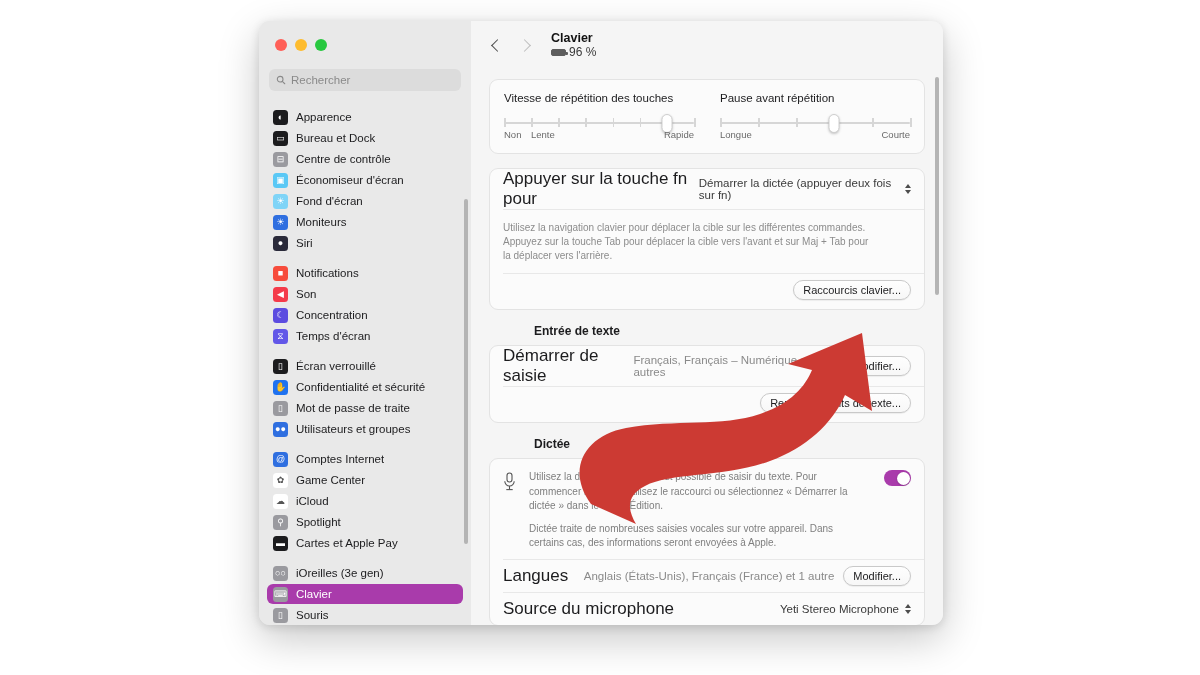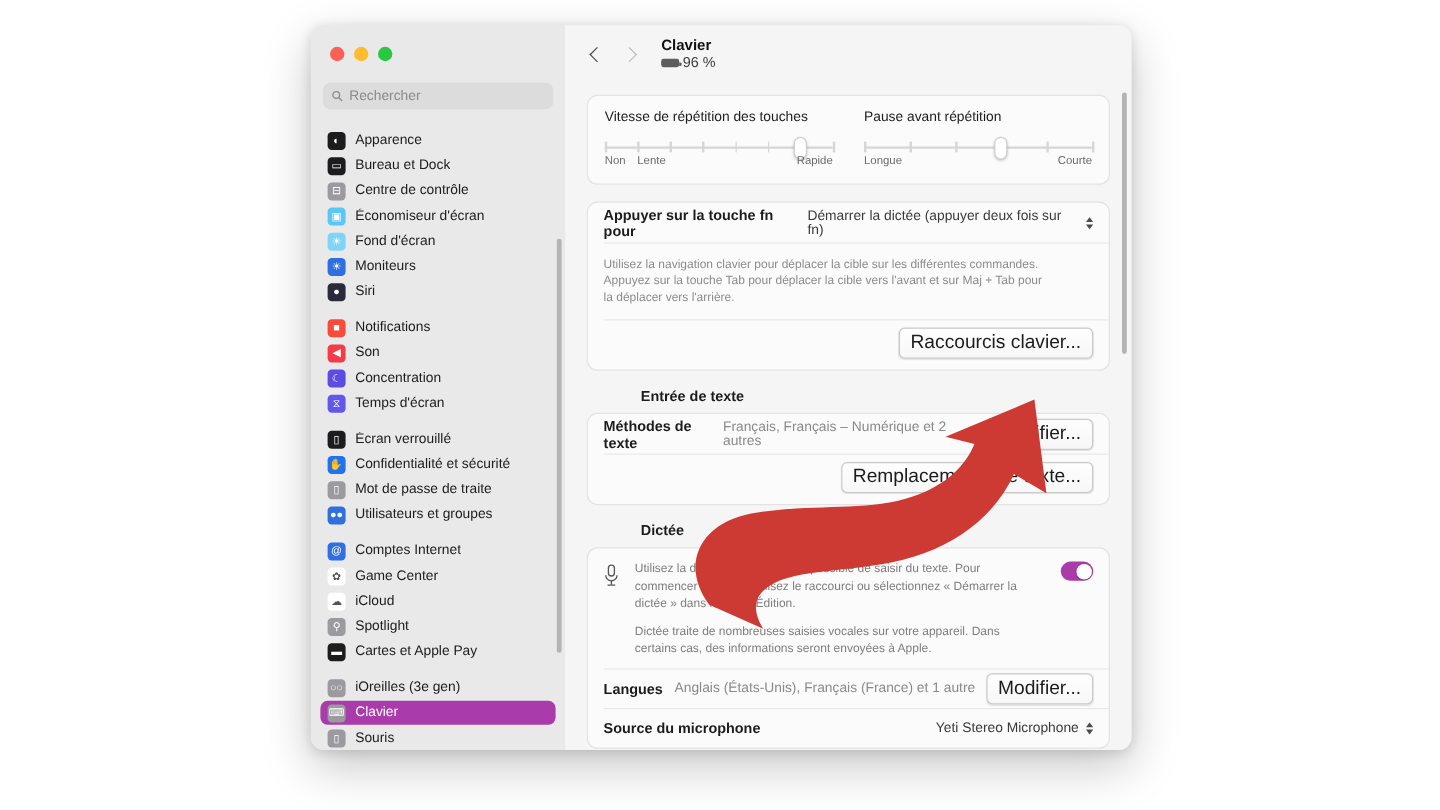--- a/index.html
+++ b/index.html
@@ -211,21 +211,21 @@
     min-height: 33px;
     padding: 0 13px;
     position: relative;
   }
   .row + .row:before, .row-sep:before {
     content: "";
     position: absolute;
     left: 13px; right: 0; top: 0;
     height: 1px; background: #e8e8e8;
   }
-  .row-label { font-size: 12px; color: #1c1c1e; font-weight: bold; }
+  .row-label { font-size: 17px; color: #1c1c1e; }
   .row-spacer { flex: 1; }
   .row-value { font-size: 11.5px; color: #3a3a3a; }
   .row-value.dim { color: #8a8a8a; }
 
   .stepper {
     display: inline-flex;
     flex-direction: column;
     align-items: center;
     justify-content: center;
     margin-left: 6px;
@@ -234,25 +234,25 @@
   .stepper i {
     display: block;
     width: 0; height: 0;
     border-left: 3.2px solid transparent;
     border-right: 3.2px solid transparent;
   }
   .stepper i.up   { border-bottom: 4px solid #4c4c4c; }
   .stepper i.down { border-top: 4px solid #4c4c4c; }
 
   .btn {
-    font-size: 16px;
+    font-size: 11px;
     color: #1c1c1e;
     background: linear-gradient(#fefefe, #f7f7f7);
     border: 0.5px solid #c9c9c9;
-    border-radius: 5px;
+    border-radius: 10px;
     padding: 3px 9px;
     box-shadow: 0 0.5px 1px rgba(0,0,0,0.10);
     white-space: nowrap;
   }
 
   .toggle {
     width: 27px; height: 15.5px;
     border-radius: 9px;
     background: #dcdcdc;
     position: relative;
@@ -576,21 +576,21 @@
           </div>
 
           <div class="btn-row">
             <button class="btn">Raccourcis clavier...</button>
           </div>
         </div>
 
         <div class="sec-head">Entrée de texte</div>
         <div class="card">
           <div class="row">
-            <span class="row-label">Méthodes de texte</span>
+            <span class="row-label">Démarrer de saisie</span>
             <span class="row-spacer"></span>
             <span class="row-value dim">Français, Français – Numérique et 2 autres</span>
             <button class="btn" style="margin-left:9px">Modifier...</button>
           </div>
           <div class="btn-row">
             <button class="btn">Remplacements de texte...</button>
           </div>
         </div>
 
         <div class="sec-head">Dictée</div>

